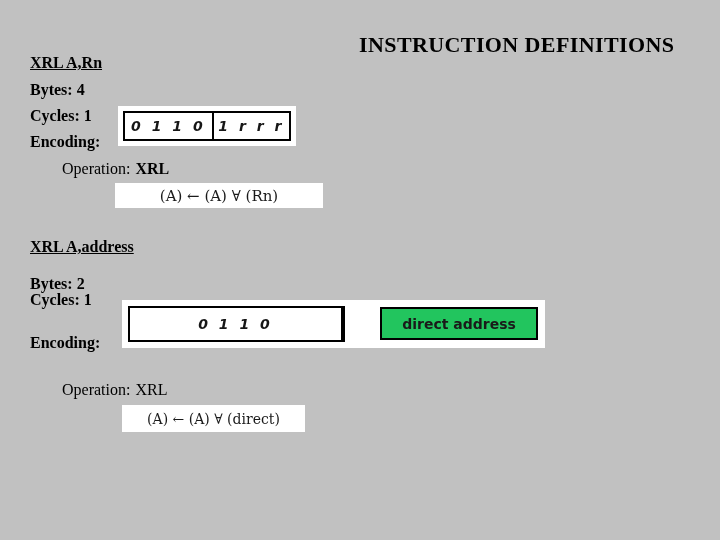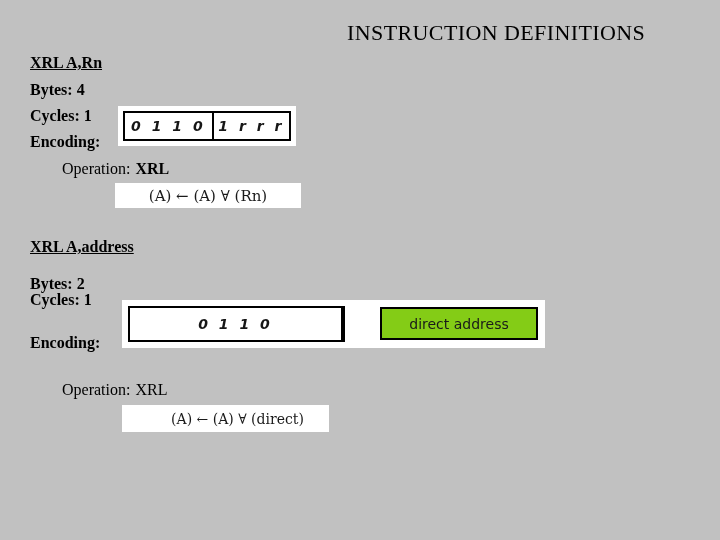--- a/index.html
+++ b/index.html
@@ -9,23 +9,23 @@
     height: 540px;
     background: #c1c1c1;
     overflow: hidden;
     font-family: "Liberation Serif", serif;
     color: #000;
   }
   .title {
     position: absolute;
     left: 347px;
     top: 20px;
-    margin: 0;
+    margin: 12px;
     font-size: 22px;
-    font-weight: normal;
+    font-weight: bold;
     letter-spacing: 0.4px;
     white-space: nowrap;
   }
   .line {
     position: absolute;
     left: 30px;
     font-size: 16px;
     font-weight: bold;
     white-space: nowrap;
     line-height: 18px;
@@ -36,30 +36,30 @@
   .op-mnemonic.regular { font-weight: normal; }
 
   
   .scan {
     position: absolute;
     background: #ffffff;
   }
   .scan-enc1 { left: 118px; top: 106px; width: 178px; height: 40px; }
   .scan-enc2 { left: 122px; top: 300px; width: 423px; height: 48px; }
   .scan-op1  {
-    left: 115px; top: 183px; width: 186px; height: 25px;
+    left: 115px; top: 183px; width: 208px; height: 25px;
     display: flex; align-items: center; justify-content: center;
     font-family: "DejaVu Serif", serif;
     font-size: 15px; color: #1a1a1a; white-space: nowrap;
   }
   .scan-op2  {
     left: 122px; top: 405px; width: 183px; height: 27px;
     display: flex; align-items: center; justify-content: center;
     font-family: "DejaVu Serif", serif;
-    font-size: 14px; color: #1a1a1a; white-space: nowrap; padding-left: 24px;
+    font-size: 14px; color: #1a1a1a; white-space: nowrap;
   }
   .opcode-box {
     position: absolute;
     border: 2px solid #000;
     display: flex;
     background: #fff;
     font-style: italic;
   }
   .scan-enc1 .opcode-box { left: 5px; top: 5px; width: 164px; height: 26px; }
   .scan-enc2 .opcode-box { left: 6px; top: 6px; width: 213px; height: 32px; }
@@ -74,26 +74,26 @@
     letter-spacing: 3px;
     color: #161616;
     white-space: nowrap;
   }
   .scan-enc1 .cell:first-child { flex: 1.15; border-right: 2px solid #000; }
   .scan-enc2 .cell:first-child { border-right: 2px solid #000; }
   .operand-box {
     position: absolute;
     left: 258px; top: 7px; width: 154px; height: 29px;
     border: 2px solid #000;
-    background: #84cc16;
+    background: #22c55e;
     display: flex;
     align-items: center;
     justify-content: center;
     font-family: "DejaVu Sans", sans-serif;
-    font-weight: normal;
+    font-weight: bold;
     font-size: 14px;
     color: #1a1a1a;
     white-space: nowrap;
   }
 </style>
 </head>
 <body>
 
 <div class="slide">
 

